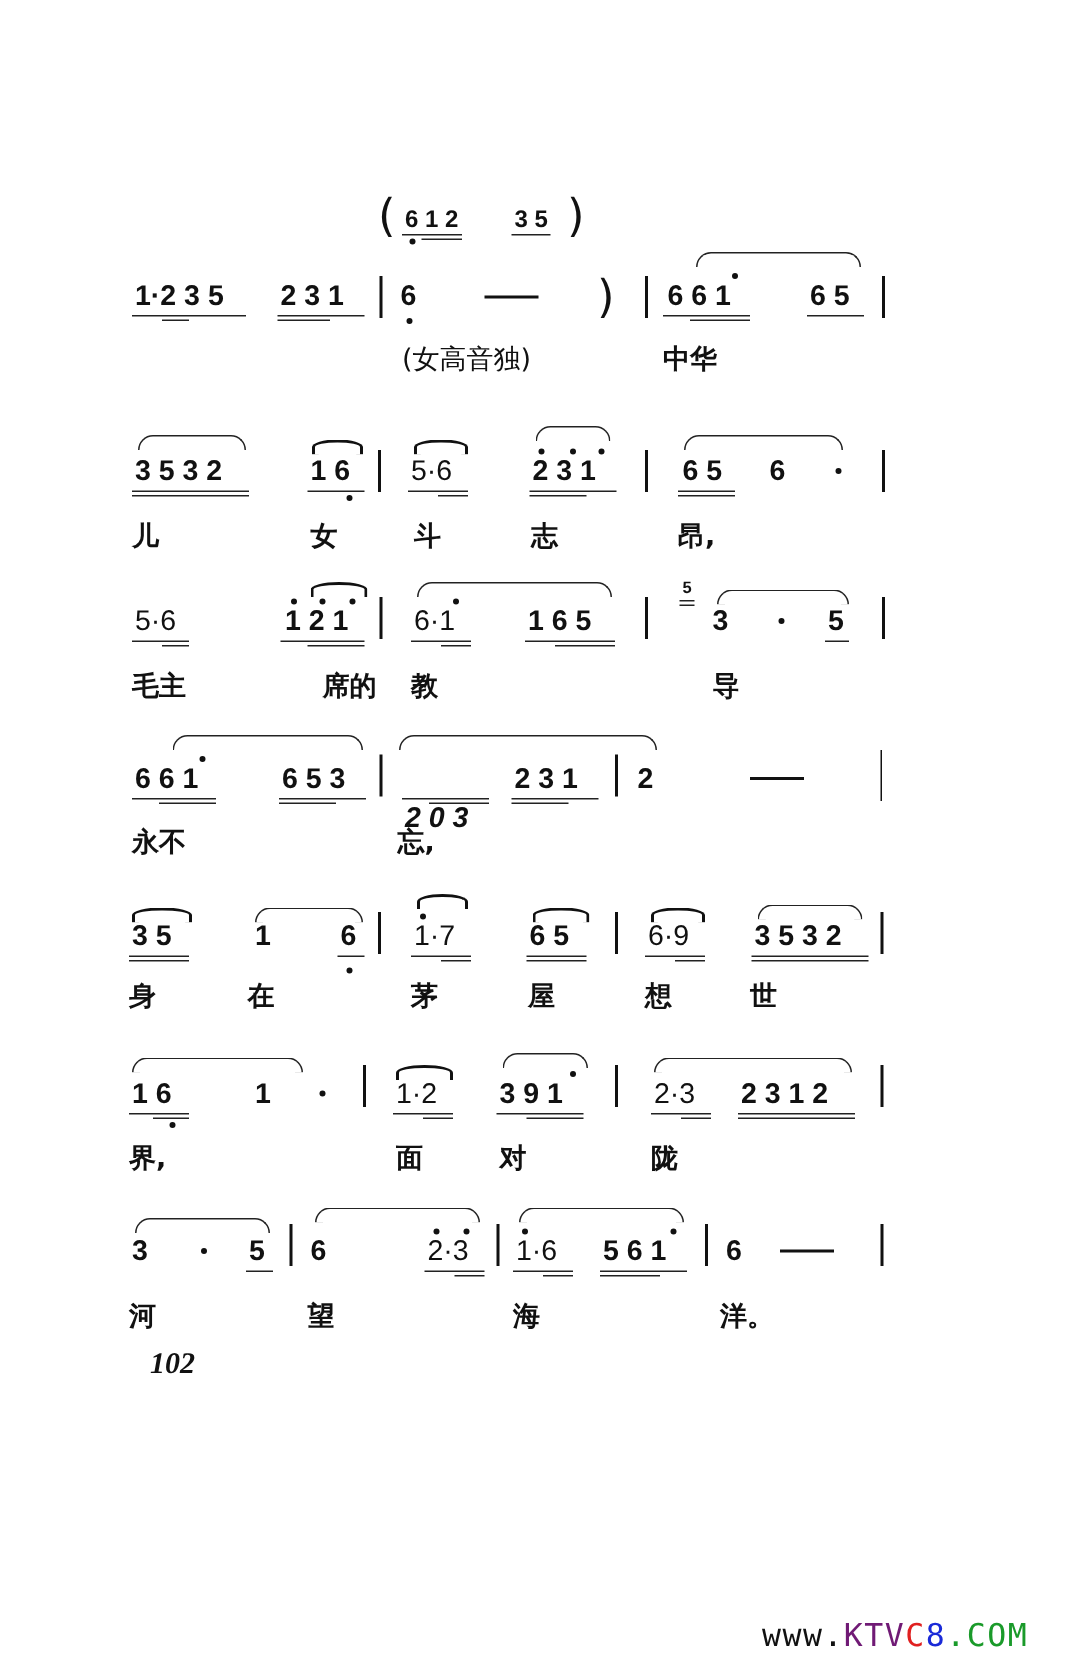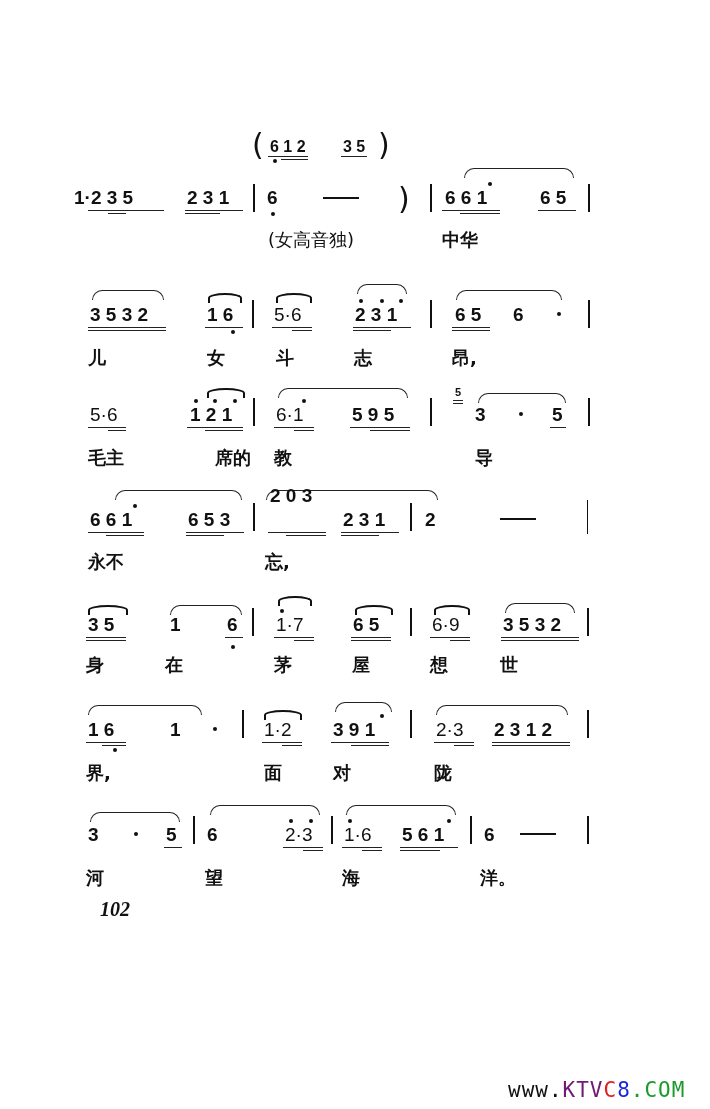--- a/index.html
+++ b/index.html
@@ -26,21 +26,21 @@
 
   <div class="paren" style="left:252px;top:130px;">(</div>
   <div class="n" style="left:270px;top:137px;font-size:16px;">6 1 2</div>
   <div class="dot" style="left:273px;top:159px;"></div>
   <div class="ul" style="left:268px;top:156px;width:40px;"></div>
   <div class="ul" style="left:281px;top:159px;width:27px;"></div>
   <div class="n" style="left:343px;top:137px;font-size:16px;">3 5</div>
   <div class="ul" style="left:341px;top:156px;width:26px;"></div>
   <div class="paren" style="left:378px;top:130px;">)</div>
 
-  <div class="n" style="left:74px;top:188px;">1·2 3 5</div>
+  <div class="n" style="left:90px;top:188px;">1·2 3 5</div>
   <div class="ul" style="left:88px;top:210px;width:76px;"></div>
   <div class="ul" style="left:108px;top:213px;width:18px;"></div>
   <div class="n" style="left:187px;top:188px;">2 3 1</div>
   <div class="ul" style="left:185px;top:210px;width:58px;"></div>
   <div class="ul" style="left:185px;top:213px;width:35px;"></div>
   <div class="bar" style="left:253px;top:184px;"></div>
   <div class="n" style="left:267px;top:188px;">6</div>
   <div class="dot" style="left:271px;top:212px;"></div>
   <div class="dash" style="left:323px;top:197px;width:36px;"></div>
   <div class="paren" style="left:398px;top:184px;">)</div>
@@ -99,21 +99,21 @@
   <div class="dot" style="left:213px;top:399px;"></div>
   <div class="dot" style="left:233px;top:399px;"></div>
   <div class="ul" style="left:187px;top:427px;width:56px;"></div>
   <div class="ul" style="left:205px;top:430px;width:38px;"></div>
   <div class="bar" style="left:253px;top:398px;"></div>
   <div class="slur" style="left:278px;top:388px;width:128px;"></div>
   <div class="n thin" style="left:276px;top:405px;">6·1</div>
   <div class="dot" style="left:302px;top:399px;"></div>
   <div class="ul" style="left:274px;top:427px;width:40px;"></div>
   <div class="ul" style="left:294px;top:430px;width:20px;"></div>
-  <div class="n" style="left:352px;top:405px;">5 9 5</div>
+  <div class="n" style="left:352px;top:405px;">1 6 5</div>
   <div class="ul" style="left:350px;top:427px;width:60px;"></div>
   <div class="ul" style="left:370px;top:430px;width:40px;"></div>
   <div class="bar" style="left:430px;top:398px;"></div>
   <div class="grace" style="left:455px;top:386px;">5</div>
   <div class="ul" style="left:453px;top:400px;width:10px;"></div>
   <div class="ul" style="left:453px;top:403px;width:10px;"></div>
   <div class="slur" style="left:478px;top:393px;width:86px;"></div>
   <div class="n" style="left:475px;top:405px;">3</div>
   <div class="dot" style="left:519px;top:412px;"></div>
   <div class="n" style="left:552px;top:405px;">5</div>
@@ -127,21 +127,21 @@
   <div class="slur" style="left:115px;top:490px;width:125px;"></div>
   <div class="n" style="left:90px;top:510px;">6 6 1</div>
   <div class="dot" style="left:133px;top:504px;"></div>
   <div class="ul" style="left:88px;top:532px;width:56px;"></div>
   <div class="ul" style="left:106px;top:535px;width:38px;"></div>
   <div class="n" style="left:188px;top:510px;">6 5 3</div>
   <div class="ul" style="left:186px;top:532px;width:58px;"></div>
   <div class="ul" style="left:186px;top:535px;width:38px;"></div>
   <div class="bar" style="left:253px;top:503px;"></div>
   <div class="slur" style="left:266px;top:490px;width:170px;"></div>
-  <div class="n" style="left:270px;top:486px;">2 0 3</div>
+  <div class="n" style="left:270px;top:536px;font-style:italic;">2 0 3</div>
   <div class="ul" style="left:268px;top:532px;width:58px;"></div>
   <div class="ul" style="left:286px;top:535px;width:40px;"></div>
   <div class="n" style="left:343px;top:510px;">2 3 1</div>
   <div class="ul" style="left:341px;top:532px;width:58px;"></div>
   <div class="ul" style="left:341px;top:535px;width:38px;"></div>
   <div class="bar" style="left:410px;top:503px;"></div>
   <div class="n" style="left:425px;top:510px;">2</div>
   <div class="dash" style="left:500px;top:518px;width:36px;"></div>
   <div class="bar" style="left:587px;top:500px;height:34px;border-left-width:1.5px;"></div>
   <div class="ly" style="left:88px;top:552px;">永不</div>

